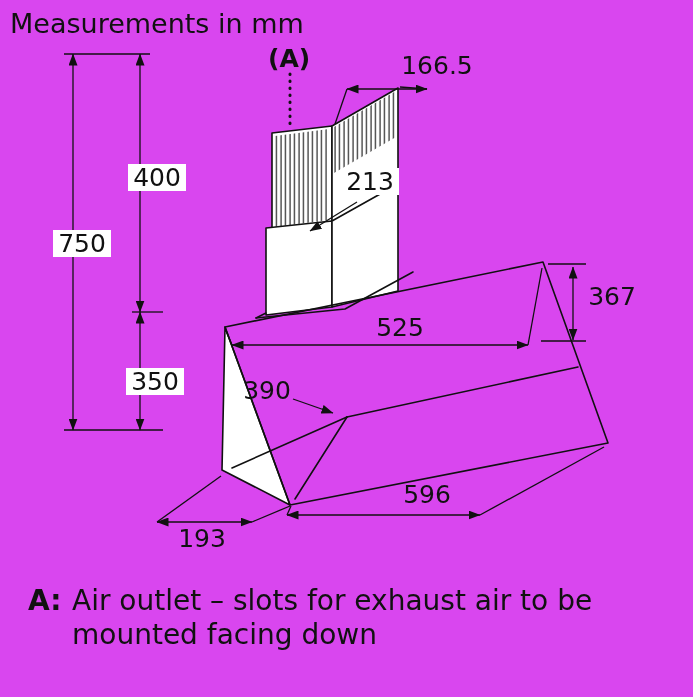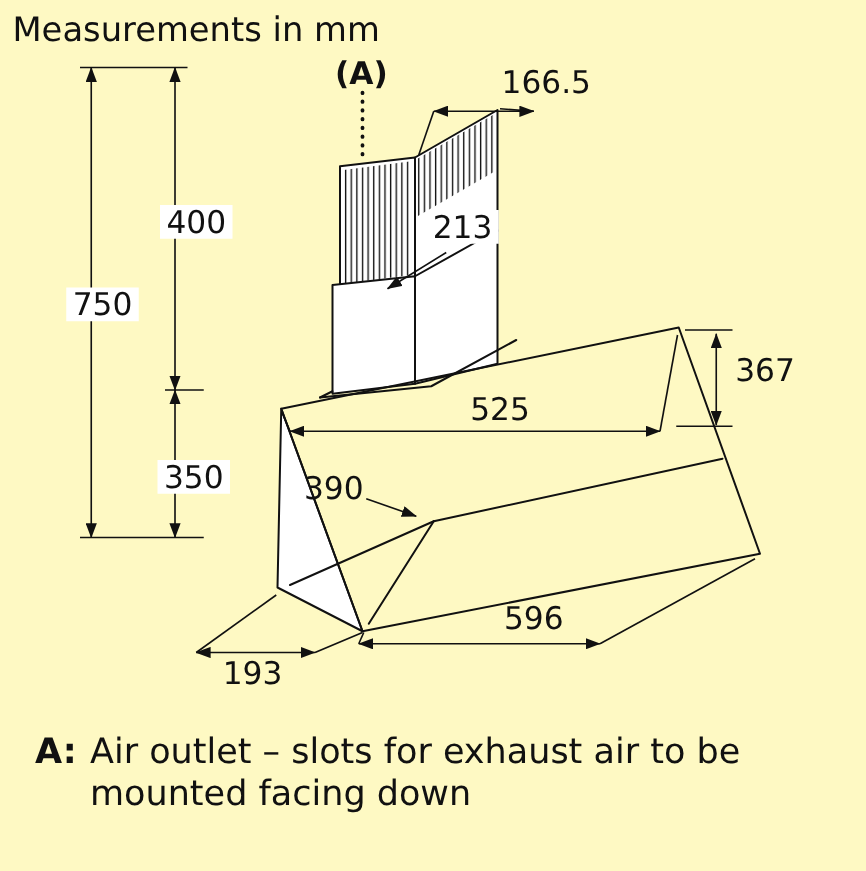--- a/index.html
+++ b/index.html
@@ -1,16 +1,16 @@
 <!DOCTYPE html>
 <html><head>
 <meta charset="utf-8">
 <style>
   html,body{margin:0;padding:0;background:#ffffff;}
-  .page{width:693px;height:697px;background:#fef9c3;position:relative;overflow:hidden;
+  .page{width:693px;height:697px;background:#d946ef;position:relative;overflow:hidden;
         font-family:"DejaVu Sans","Liberation Sans",sans-serif;text-align:right;}
   svg{display:block;}
   text{fill:#111;font-family:"DejaVu Sans","Liberation Sans",sans-serif;}
   .title-text{font-size:27px;}
   .dim-text{font-size:25px;}
   .a-label{font-size:25px;font-weight:bold;}
   .caption-text{font-size:28px;}
   .caption-bold{font-size:28px;font-weight:bold;}
 </style>
 </head>

